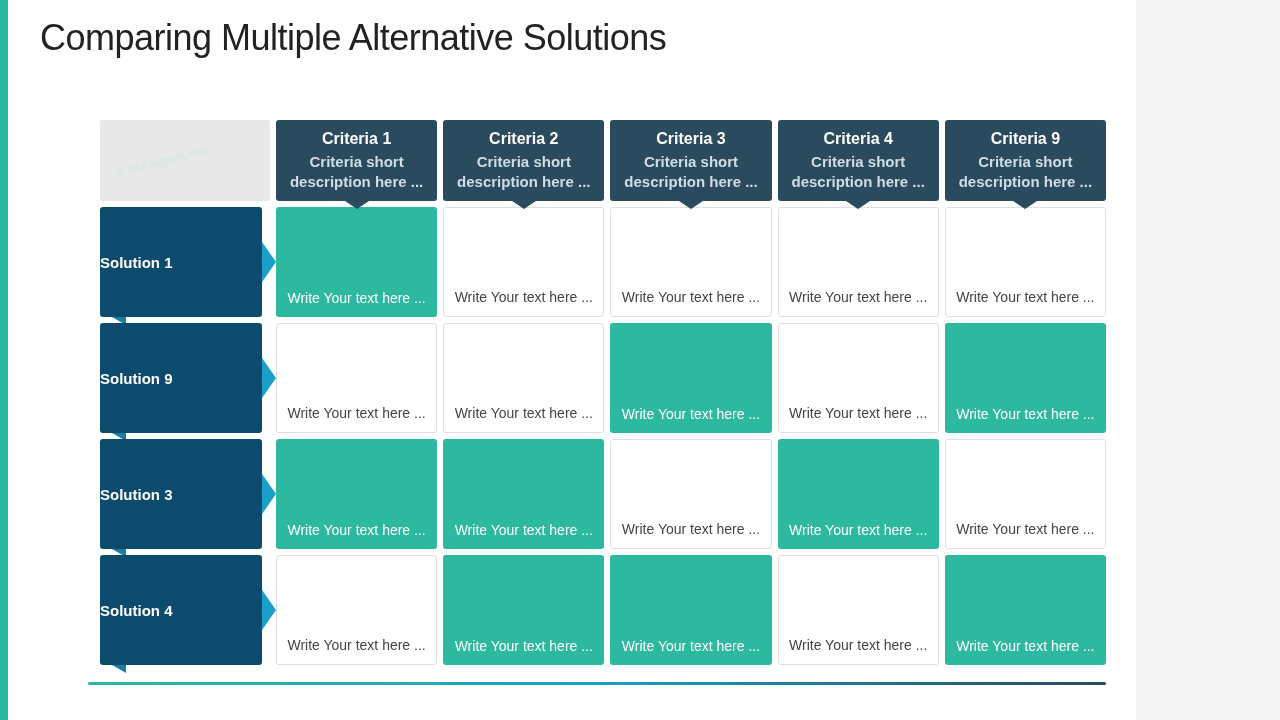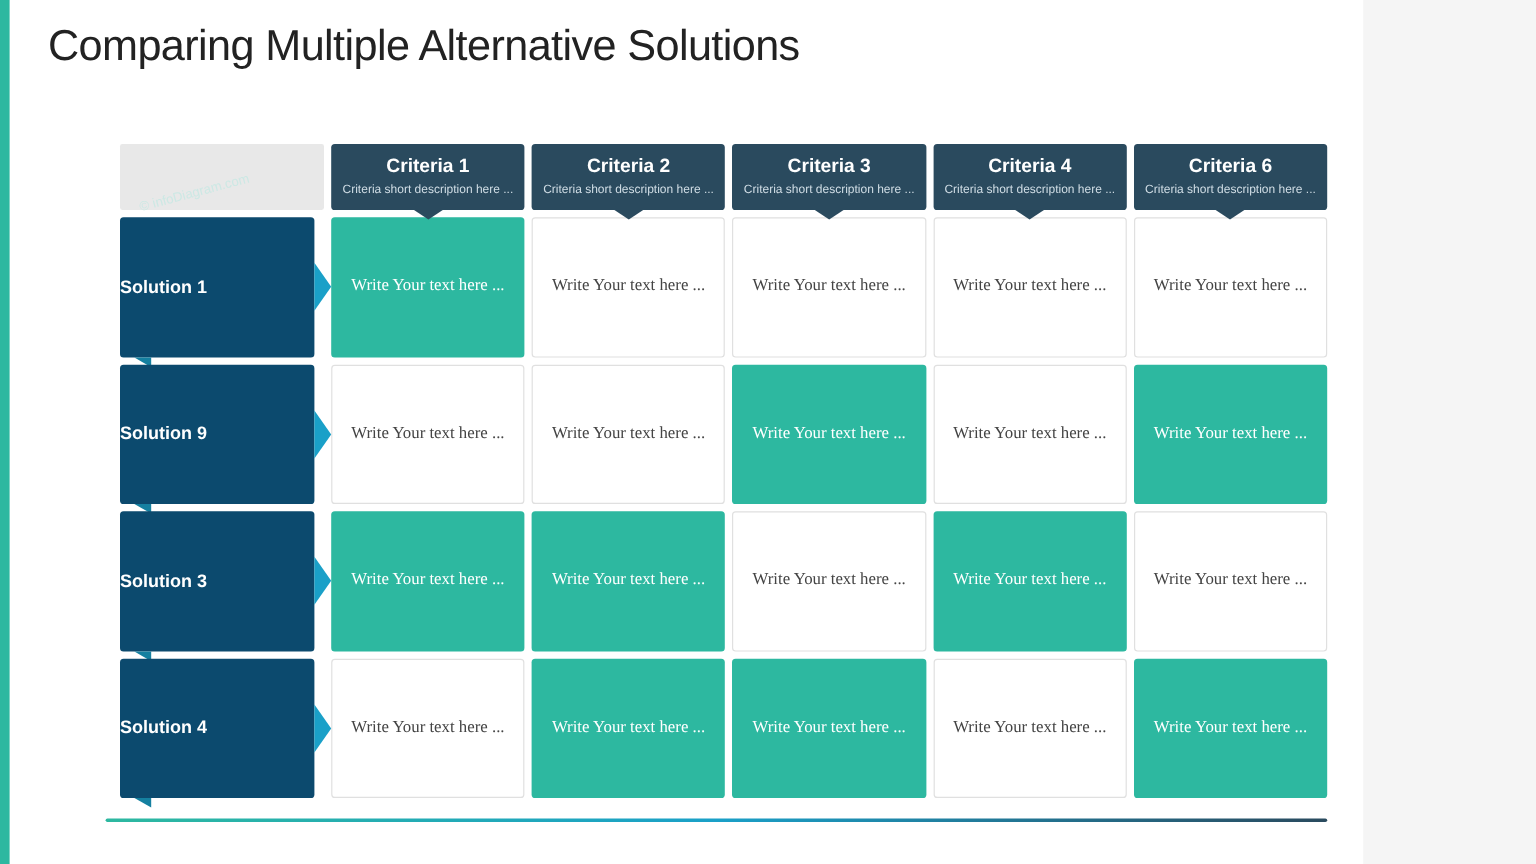--- a/index.html
+++ b/index.html
@@ -112,22 +112,22 @@
       border-left: 12px solid transparent;
       border-right: 12px solid transparent;
       border-top: 8px solid #2a4a5e;
     }
     .criteria-title {
       font-size: 16px;
       font-weight: 600;
       margin-bottom: 4px;
     }
     .criteria-desc {
-      font-size: 10px;
-      font-weight: 400;
+      font-size: 15px;
+      font-weight: 700;
       line-height: 1.3;
       color: #d0dde5;
       text-align: center;
     }
 
     
     .solution-label {
       background: #0c4a6e;
       color: #fff;
       display: flex;
@@ -160,29 +160,28 @@
       width: 0;
       height: 0;
       border-left: 14px solid transparent;
       border-right: 0px solid transparent;
       border-top: 8px solid #1580a0;
     }
 
     
     .data-cell {
       display: flex;
-      align-items: center;
+      align-items: flex-end;
       justify-content: center;
       text-align: center;
       font-size: 14px;
       font-weight: 400;
       border-radius: 3px;
       padding: 8px;
       line-height: 1.4;
-      font-family: Liberation Serif, serif;
     }
     .data-cell.white {
       background: #fff;
       color: #444;
       border: 1px solid #e0e0e0;
     }
     .data-cell.teal {
       background: #2db8a0;
       color: #fff;
     }
@@ -240,21 +239,21 @@
       </div>
       <div class="criteria-header">
         <span class="criteria-title">Criteria 3</span>
         <span class="criteria-desc">Criteria short description here ...</span>
       </div>
       <div class="criteria-header">
         <span class="criteria-title">Criteria 4</span>
         <span class="criteria-desc">Criteria short description here ...</span>
       </div>
       <div class="criteria-header">
-        <span class="criteria-title">Criteria 6</span>
+        <span class="criteria-title">Criteria 9</span>
         <span class="criteria-desc">Criteria short description here ...</span>
       </div>
 
       <div class="solution-label">
         <span>Solution 1</span>
       </div>
       <div class="data-cell teal">
         <span>Write Your text here ...</span>
       </div>
       <div class="data-cell white">

